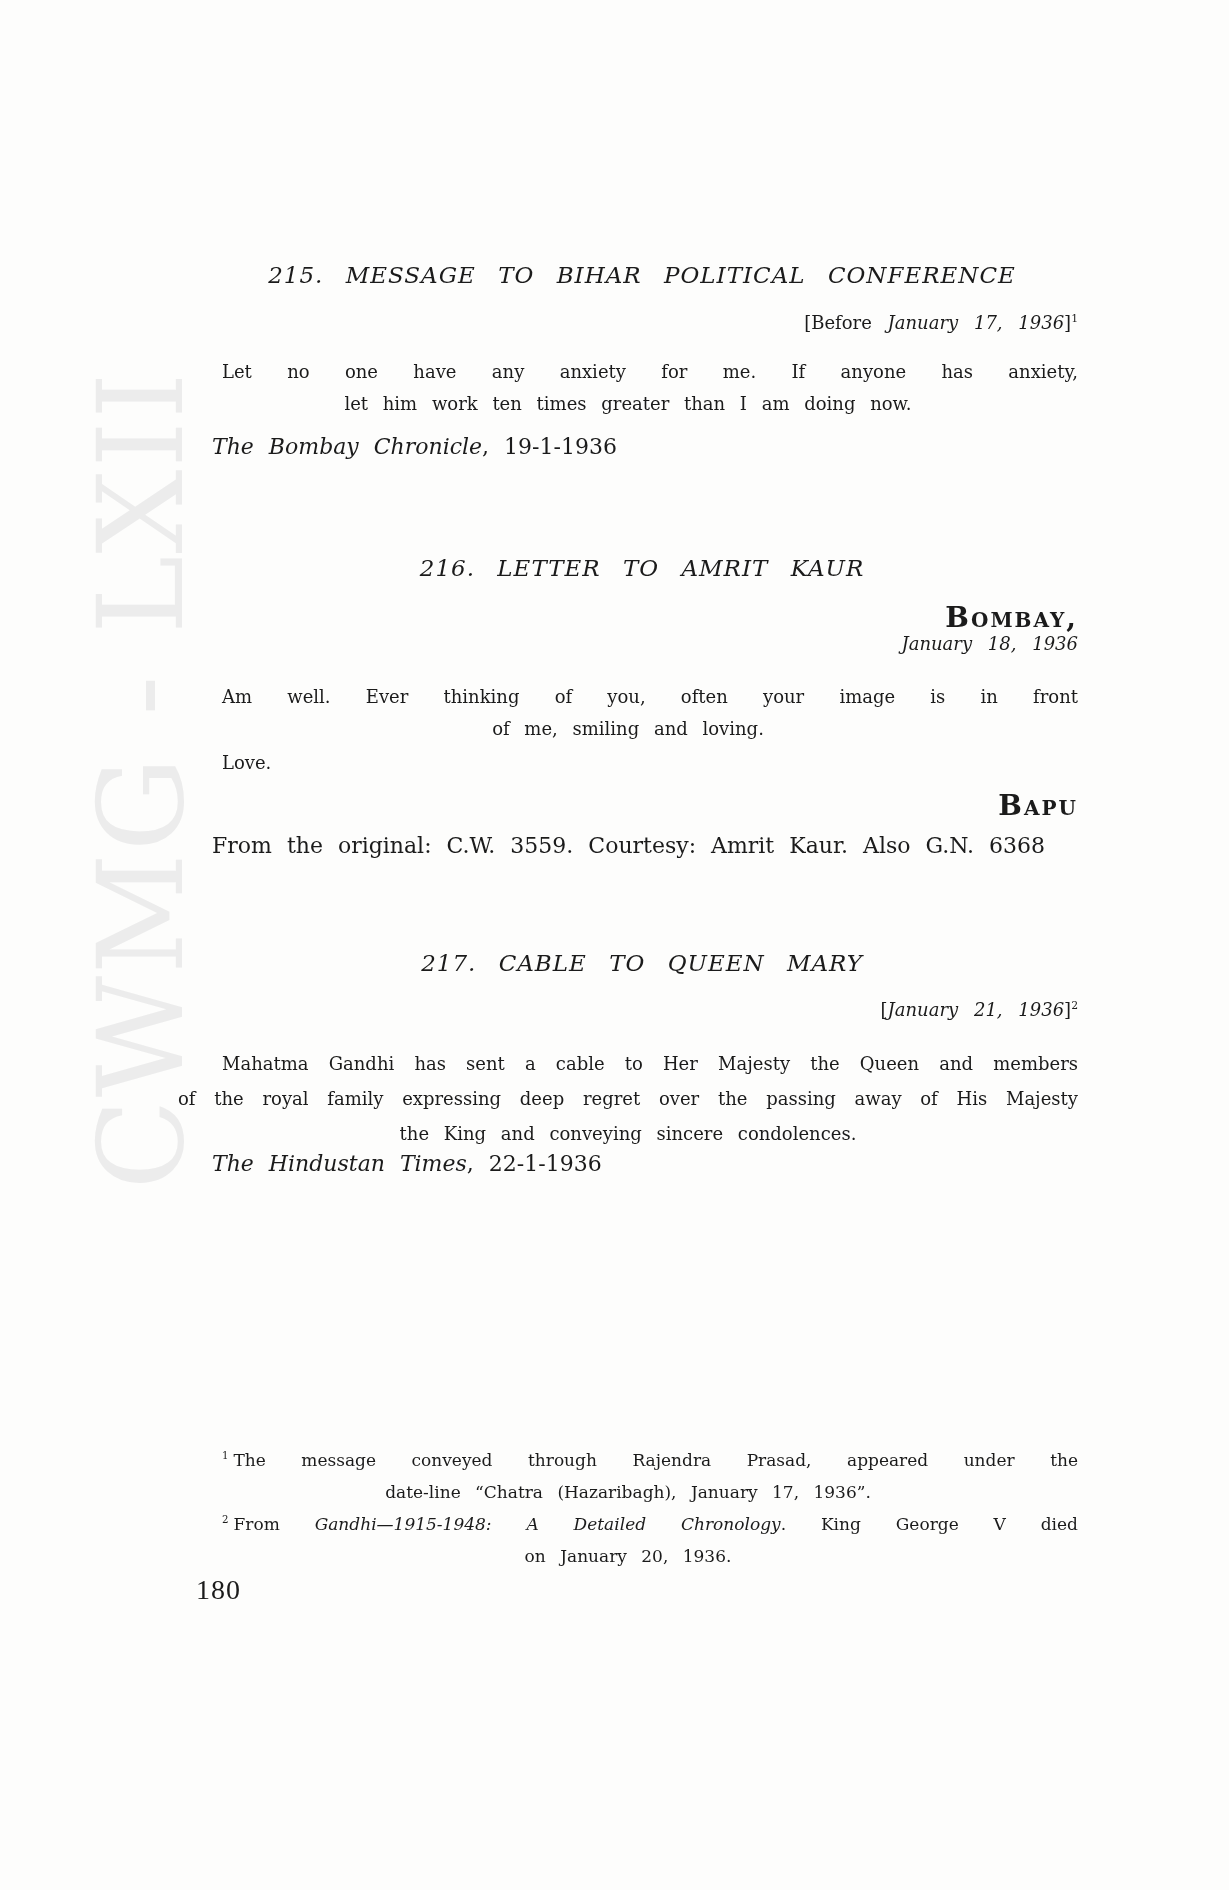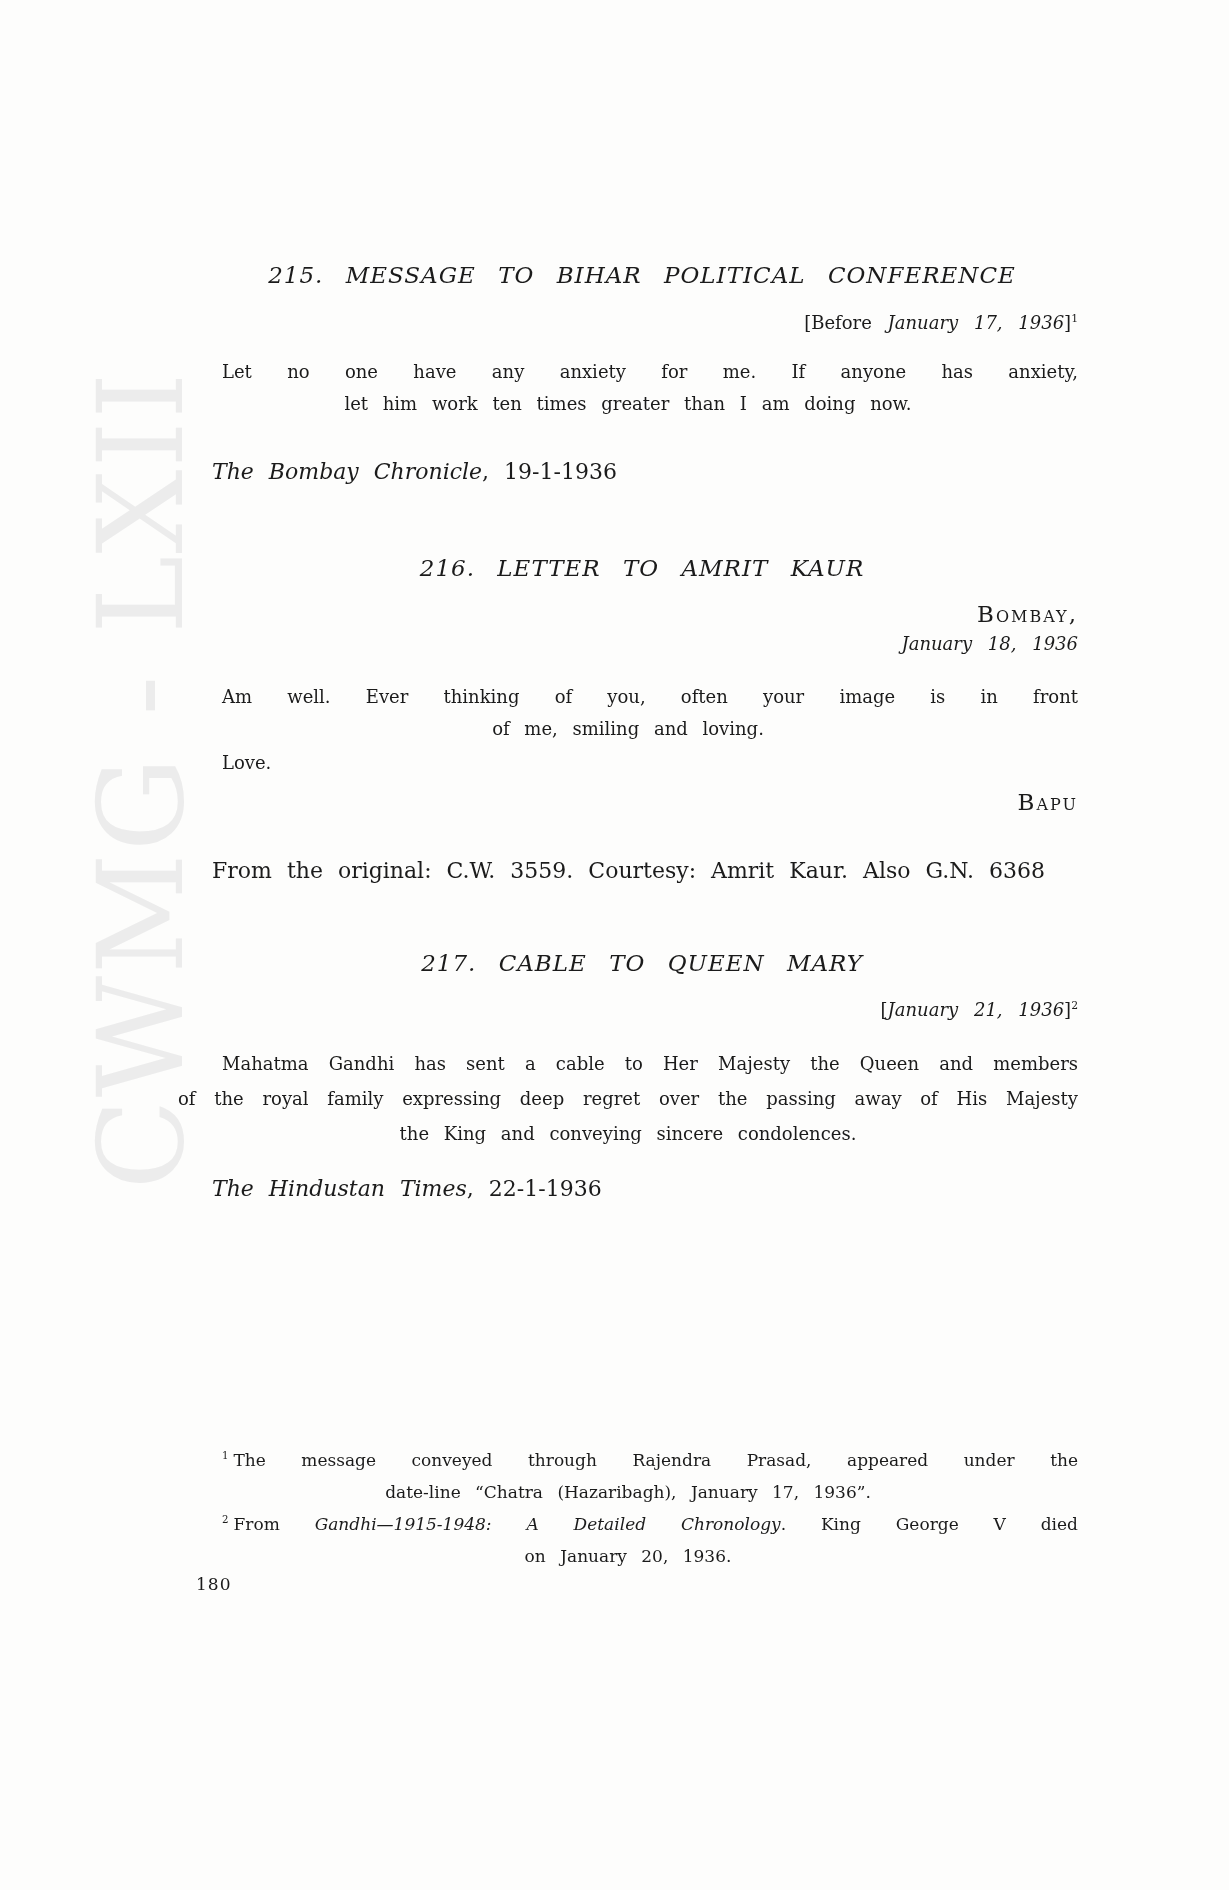--- a/index.html
+++ b/index.html
@@ -29,29 +29,29 @@
     text-align:center;
     word-spacing:14px; letter-spacing:1px;
   }
   .dateline { text-align:right; word-spacing:10px; }
   .it { font-style:italic; }
   .body { line-height:32px; text-align:justify; }
   .body17 { line-height:35px; }
   .jline { text-align:justify; text-align-last:justify; }
   .indent { text-indent:44px; }
   .pline { word-spacing:9px;text-align:center; }
-  .source { padding-left:34px; word-spacing:8px; font-size:22px;margin-top:25px; }
+  .source { padding-left:34px; word-spacing:8px; font-size:22px; }
   .source21 { font-size:22px; }
-  .sc { font-variant:small-caps; letter-spacing:2px; font-size:23px; }
+  .sc { font-variant:small-caps; letter-spacing:2px; font-size:28px;font-weight:bold; }
   .rightline { text-align:right; }
   sup { font-size:60%; vertical-align:super; line-height:0; }
   .fnblock { font-size:17px; line-height:32px; word-spacing:4px; }
   .fnblock .findent { text-indent:44px; }
   .fnblock sup { margin-right:5px; }
-  .pageno { font-size:17px; letter-spacing:1px; }
+  .pageno { font-size:28px; letter-spacing:1px;font-family:Liberation Serif, serif; }
 </style>
 </head>
 <body>
 
 <div class="page">
 
   <div class="watermark">CWMG - LXII</div>
 
   <div>
     <h2 class="tb etitle" style="top:248px">215. MESSAGE TO BIHAR POLITICAL CONFERENCE</h2>

